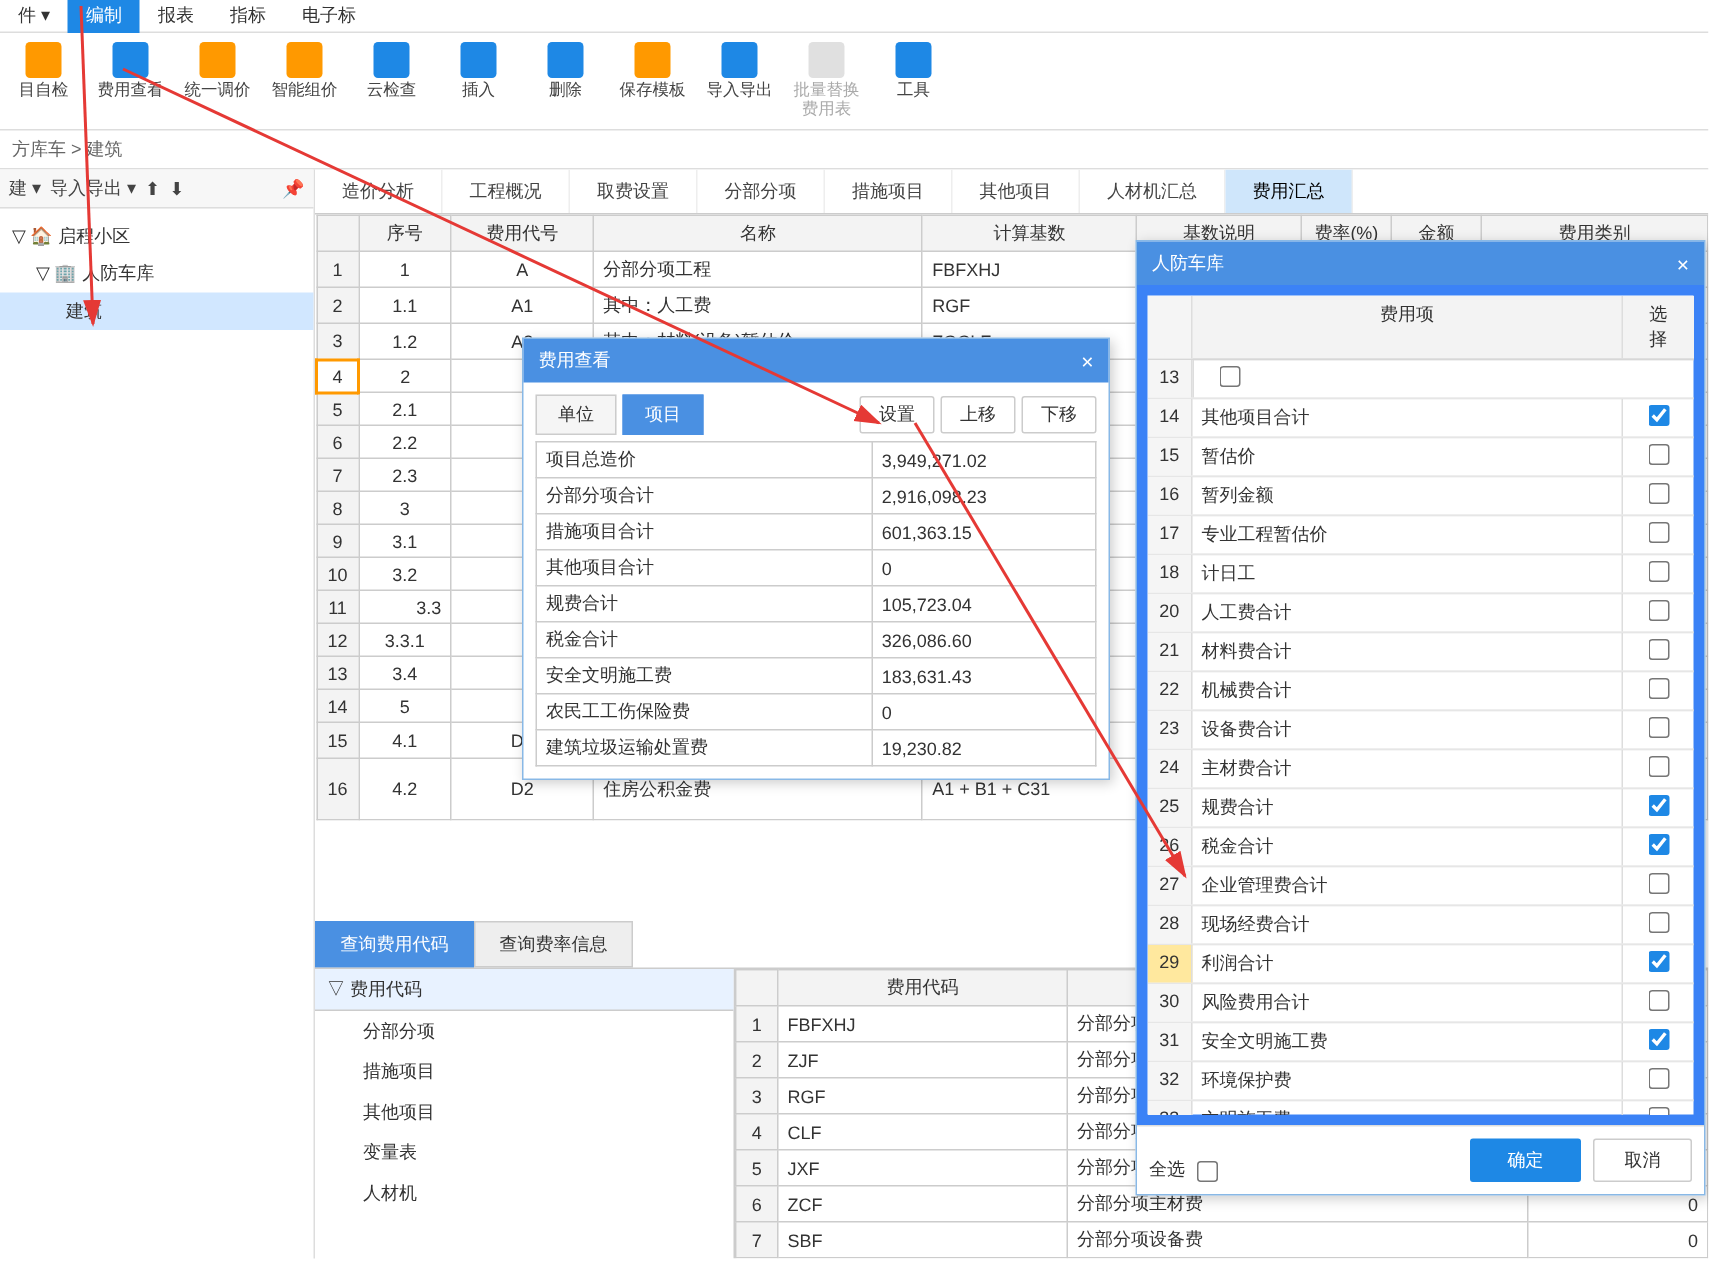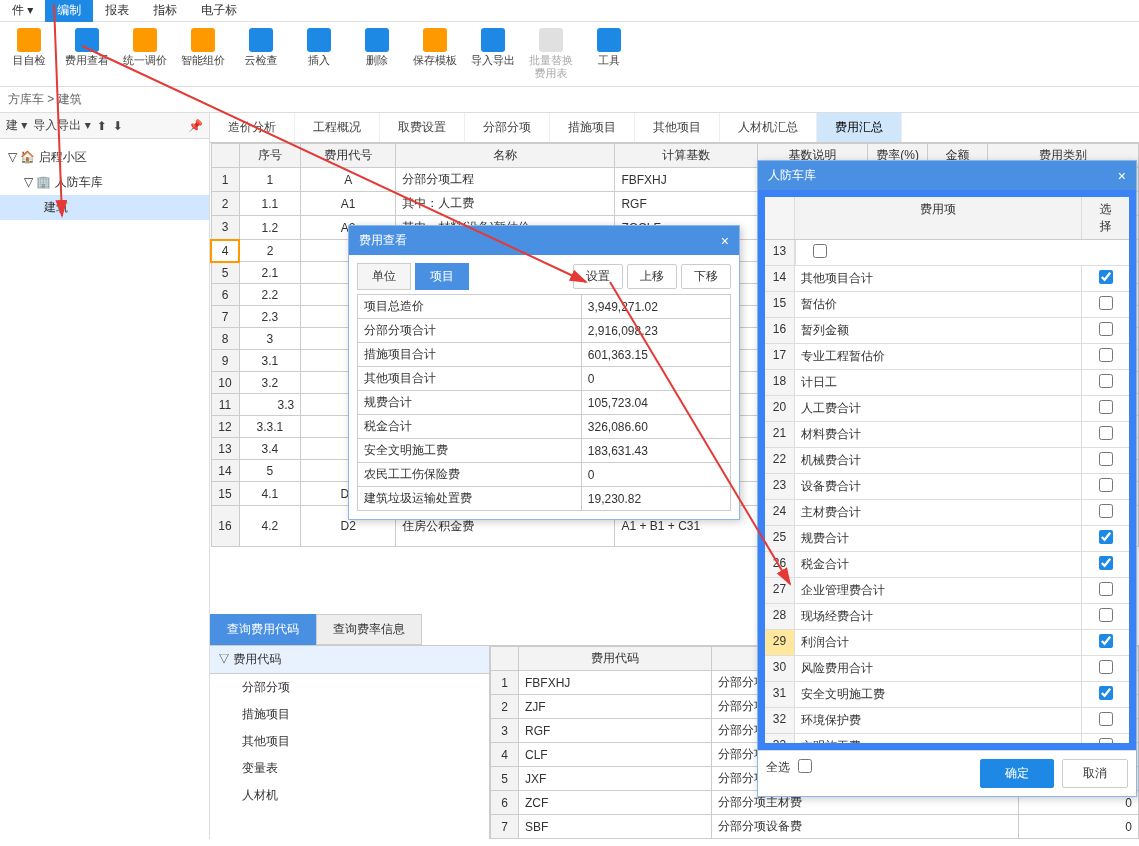--- a/index.html
+++ b/index.html
@@ -44,21 +44,21 @@
 .seg.active{background:#4a90e2;color:#fff;border-color:#4a90e2}
 .btn{padding:3px 12px;border:1px solid #ccc;background:#fff;cursor:pointer;border-radius:2px}
 .fee-dialog{right:2px;top:160px;width:380px}
 .fee-list{max-height:560px;overflow-y:auto;border:7px solid #3b82f6}
 .fee-row{display:flex;border-bottom:1px solid #ddd}
 .fee-num{width:30px;text-align:center;border-right:1px solid #ddd;padding:4px 0;background:#f5f5f5}
 .fee-num.hl{background:#ffe89e}
 .fee-name{flex:1;padding:4px 6px}
 .fee-chk{width:48px;text-align:center;border-left:1px solid #ddd;padding:4px 14px}
 .fee-head{display:flex;background:#f3f3f3;border-bottom:1px solid #ccc;font-weight:normal}
-.dlg-foot{display:flex;align-items:flex-start;padding:8px;border-top:1px solid #ddd;gap:8px}
+.dlg-foot{display:flex;align-items:flex-end;padding:8px;border-top:1px solid #ddd;gap:8px}
 .dlg-foot .spacer{flex:1}
 .btn-primary{background:#1e88e5;color:#fff;border-color:#1e88e5;padding:5px 24px}
 .view-dialog{left:348px;top:225px;width:392px}
 .bottom-tabs{display:flex}
 .btab{padding:6px 16px;background:#eee;border:1px solid #ccc;cursor:pointer}
 .btab.active{background:#4a90e2;color:#fff;border-color:#4a90e2}
 .code-panel{display:flex;border-top:1px solid #ccc}
 .code-tree{width:280px;border-right:1px solid #ccc}
 .code-tree-head{background:#e8f2ff;padding:5px 8px;border-bottom:1px solid #ccc}
 .code-tree-item{padding:5px 8px 5px 32px;cursor:pointer}

